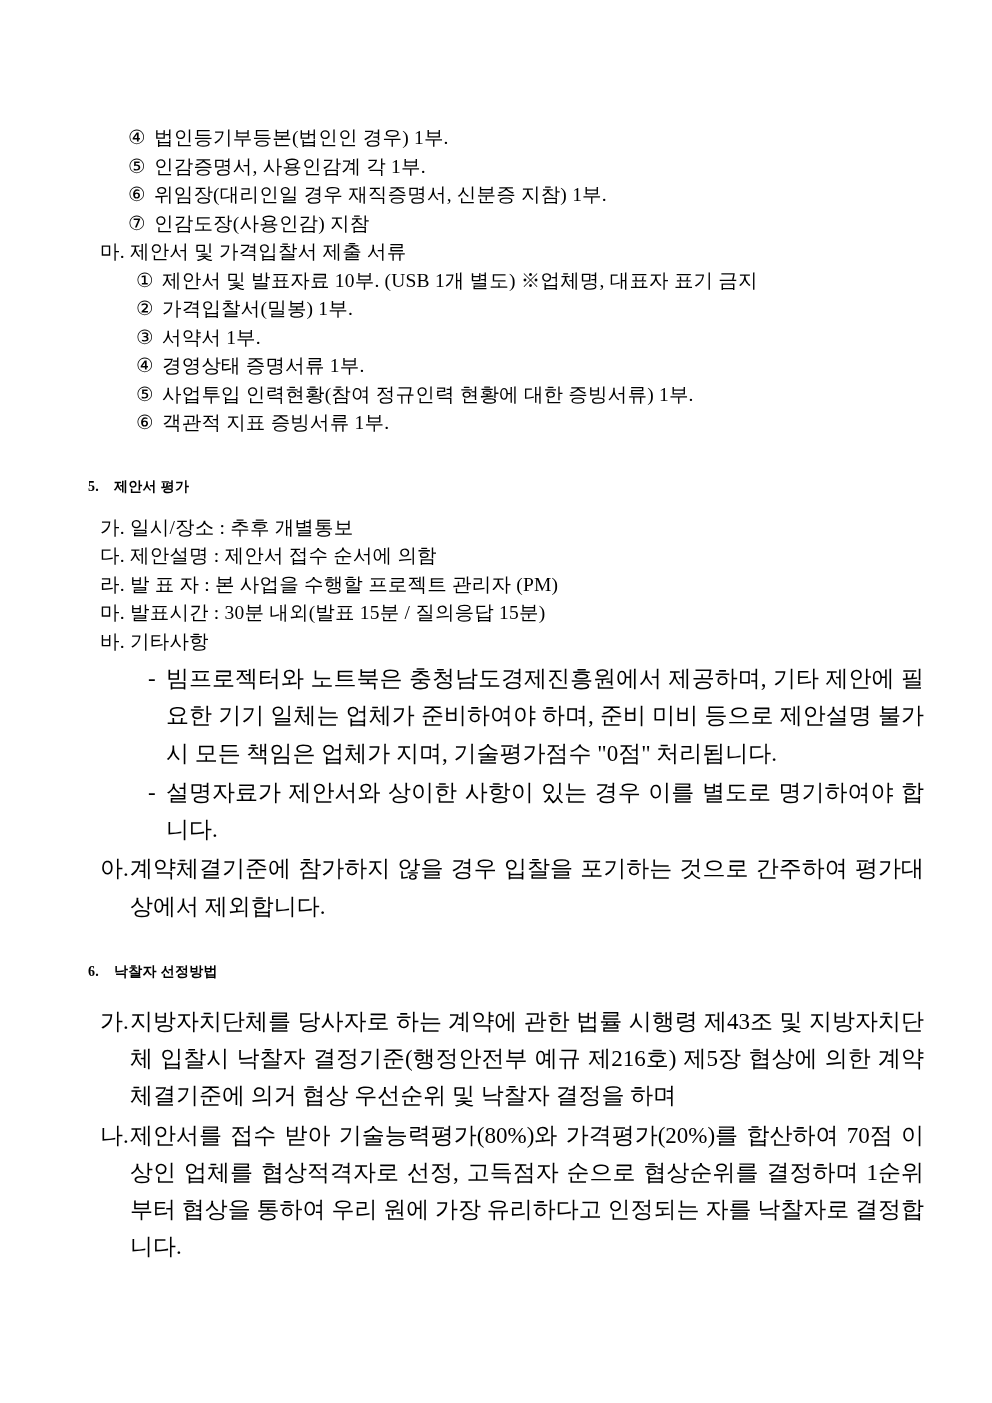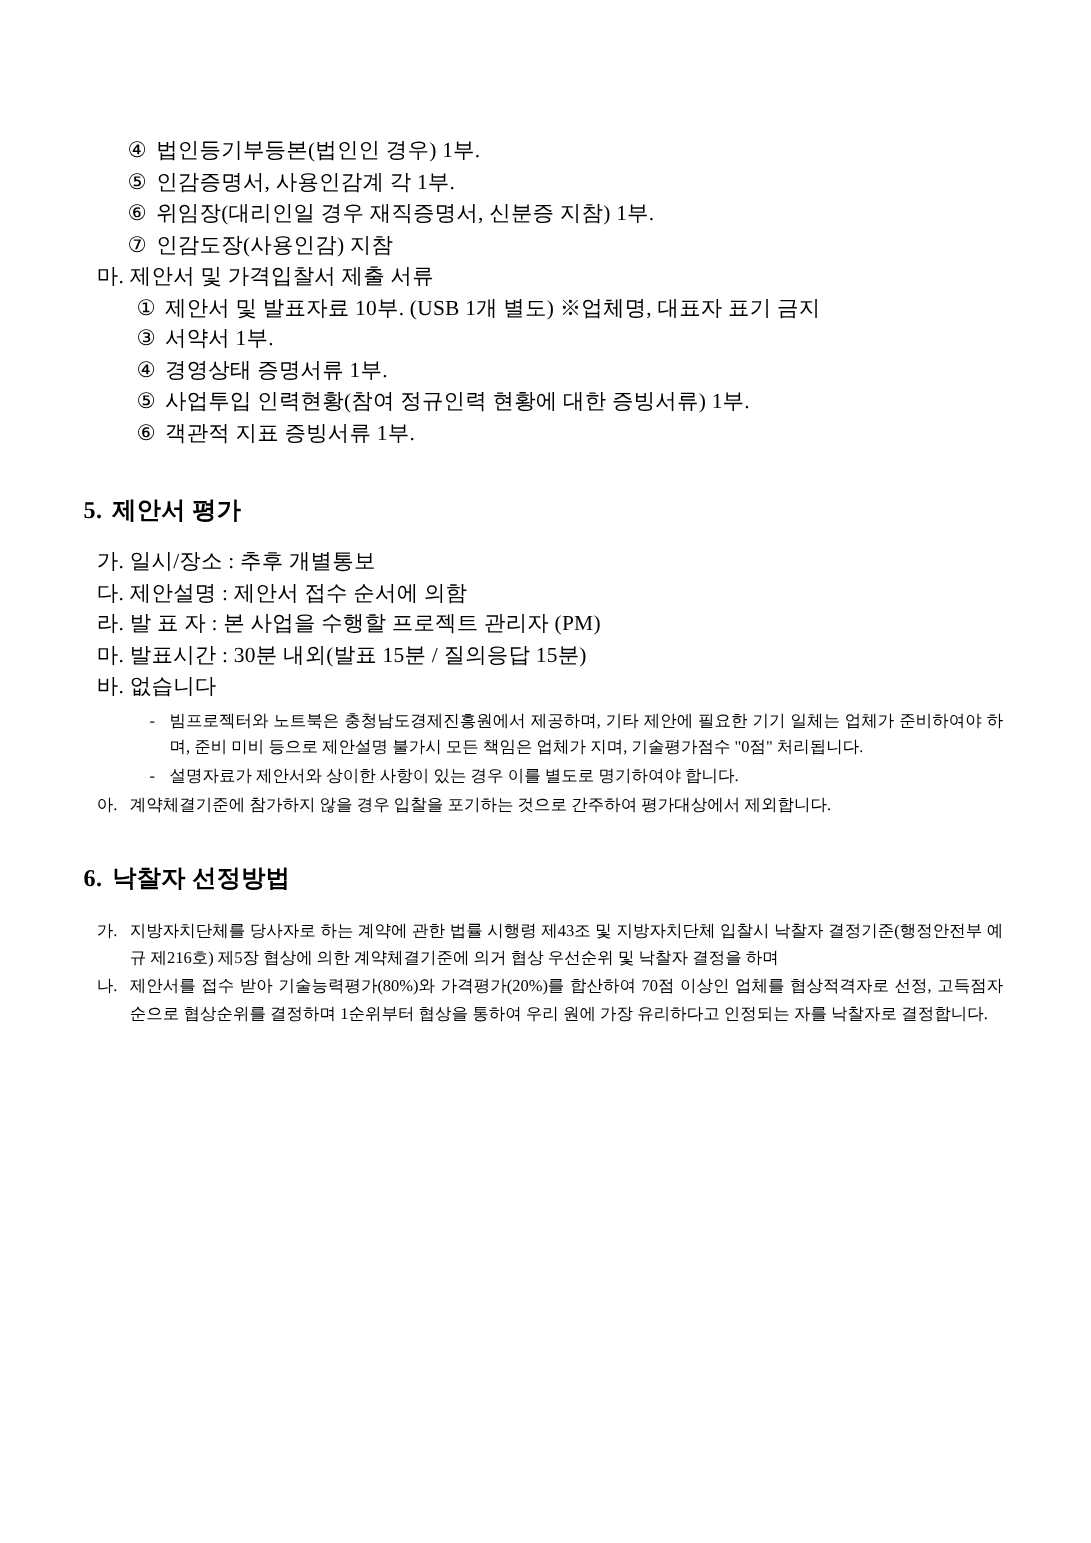--- a/index.html
+++ b/index.html
@@ -16,21 +16,21 @@
   }
   .page {
     position: relative;
     width: 992px;
     height: 1403px;
     padding: 0;
     box-sizing: border-box;
   }
   .content {
     position: absolute;
-    left: 76px;
+    left: 88px;
     top: 128px;
     width: 856px;
   }
 
   
   .line {
     font-size: 19.5px;
     line-height: 1.0;
     margin: 0 0 9px 0;
     white-space: nowrap;
@@ -49,36 +49,36 @@
   .marker {
     display: inline-block;
     min-width: 26px;
   }
   .marker-kor {
     display: inline-block;
     min-width: 30px;
   }
 
   .section-head {
-    font-size: 22px;
+    font-size: 14px;
     font-weight: bold;
     margin: 0 0 12px 0;
     letter-spacing: 0.3px;
   }
   .section-head .sec-num {
     display: inline-block;
     min-width: 26px;
   }
 
   .gap-lg { height: 36px; }
   .gap-sm { height: 10px; }
 
   
   .para {
-    font-size: 15px;
+    font-size: 23px;
     line-height: 1.62;
     margin: 0 16px 2px 0;
     text-align: justify;
     text-justify: inter-word;
     white-space: normal;
   }
   .para.ind-kor {
     padding-left: 12px;
     text-indent: 0;
   }
@@ -125,20 +125,23 @@
     </div>
 
     <div class="line lvl-kor">
       <span class="marker-kor">마.</span><span>제안서 및 가격입찰서 제출 서류</span>
     </div>
 
     <div class="line lvl-num2">
       <span class="marker">①</span><span>제안서 및 발표자료 10부. (USB 1개 별도) ※업체명, 대표자 표기 금지</span>
     </div>
     <div class="line lvl-num2">
+      <span class="marker">②</span><span>가격입찰서(밀봉) 1부.</span>
+    </div>
+    <div class="line lvl-num2">
       <span class="marker">③</span><span>서약서 1부.</span>
     </div>
     <div class="line lvl-num2">
       <span class="marker">④</span><span>경영상태 증명서류 1부.</span>
     </div>
     <div class="line lvl-num2">
       <span class="marker">⑤</span><span>사업투입 인력현황(참여 정규인력 현황에 대한 증빙서류) 1부.</span>
     </div>
     <div class="line lvl-num2">
       <span class="marker">⑥</span><span>객관적 지표 증빙서류 1부.</span>
@@ -158,21 +161,21 @@
     <div class="line lvl-kor">
       <span class="marker-kor">다.</span><span>제안설명 : 제안서 접수 순서에 의함</span>
     </div>
     <div class="line lvl-kor">
       <span class="marker-kor">라.</span><span>발 표 자 : 본 사업을 수행할 프로젝트 관리자 (PM)</span>
     </div>
     <div class="line lvl-kor">
       <span class="marker-kor">마.</span><span>발표시간 : 30분 내외(발표 15분 / 질의응답 15분)</span>
     </div>
     <div class="line lvl-kor">
-      <span class="marker-kor">바.</span><span>없습니다</span>
+      <span class="marker-kor">바.</span><span>기타사항</span>
     </div>
 
     <div class="para ind-dash">
       <span class="marker-dash">-</span><span class="para-body">빔프로젝터와 노트북은 충청남도경제진흥원에서 제공하며, 기타 제안에 필요한 기기 일체는 업체가 준비하여야 하며, 준비 미비 등으로 제안설명 불가시 모든 책임은 업체가 지며, 기술평가점수 "0점" 처리됩니다.</span>
     </div>
     <div class="para ind-dash">
       <span class="marker-dash">-</span><span class="para-body">설명자료가 제안서와 상이한 사항이 있는 경우 이를 별도로 명기하여야 합니다.</span>
     </div>
 
     <div class="para ind-kor">

